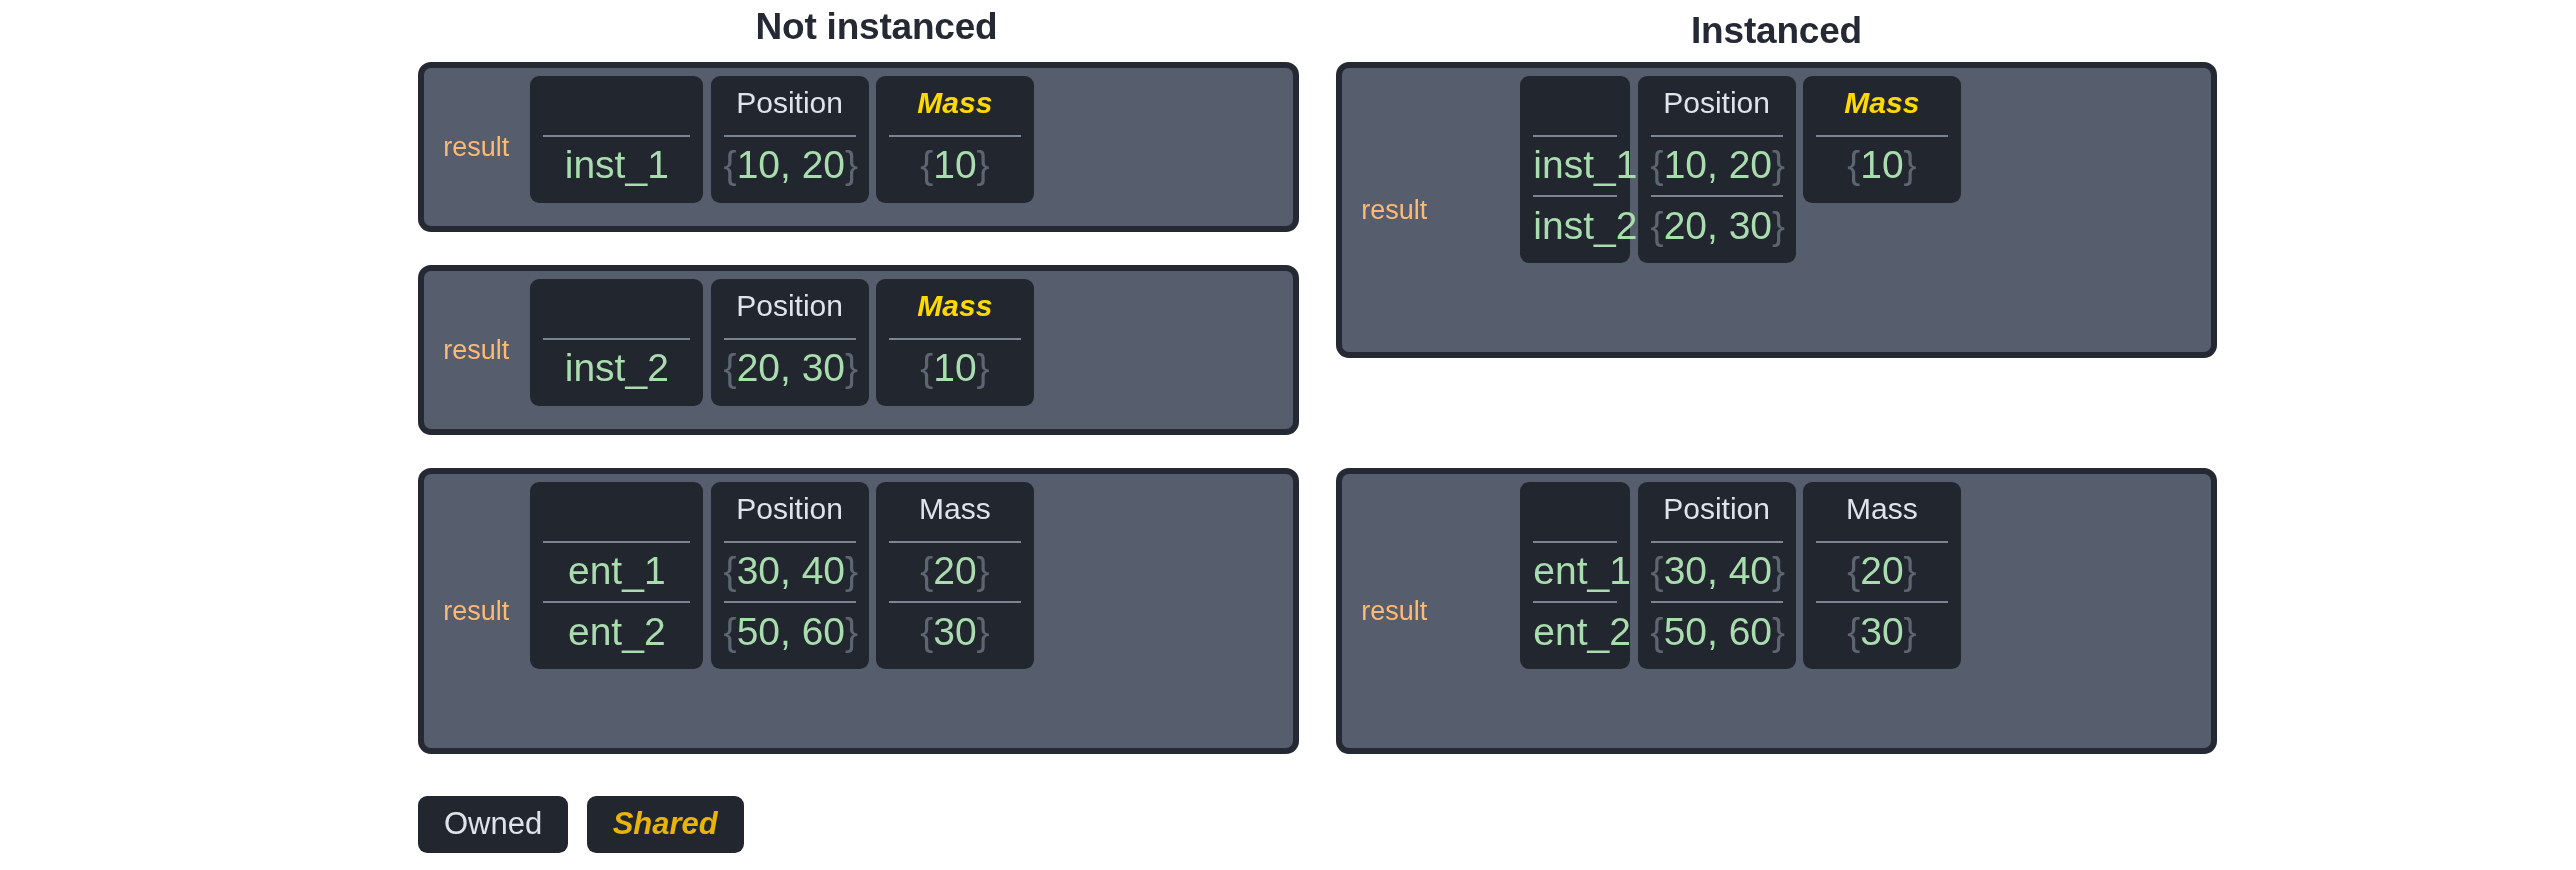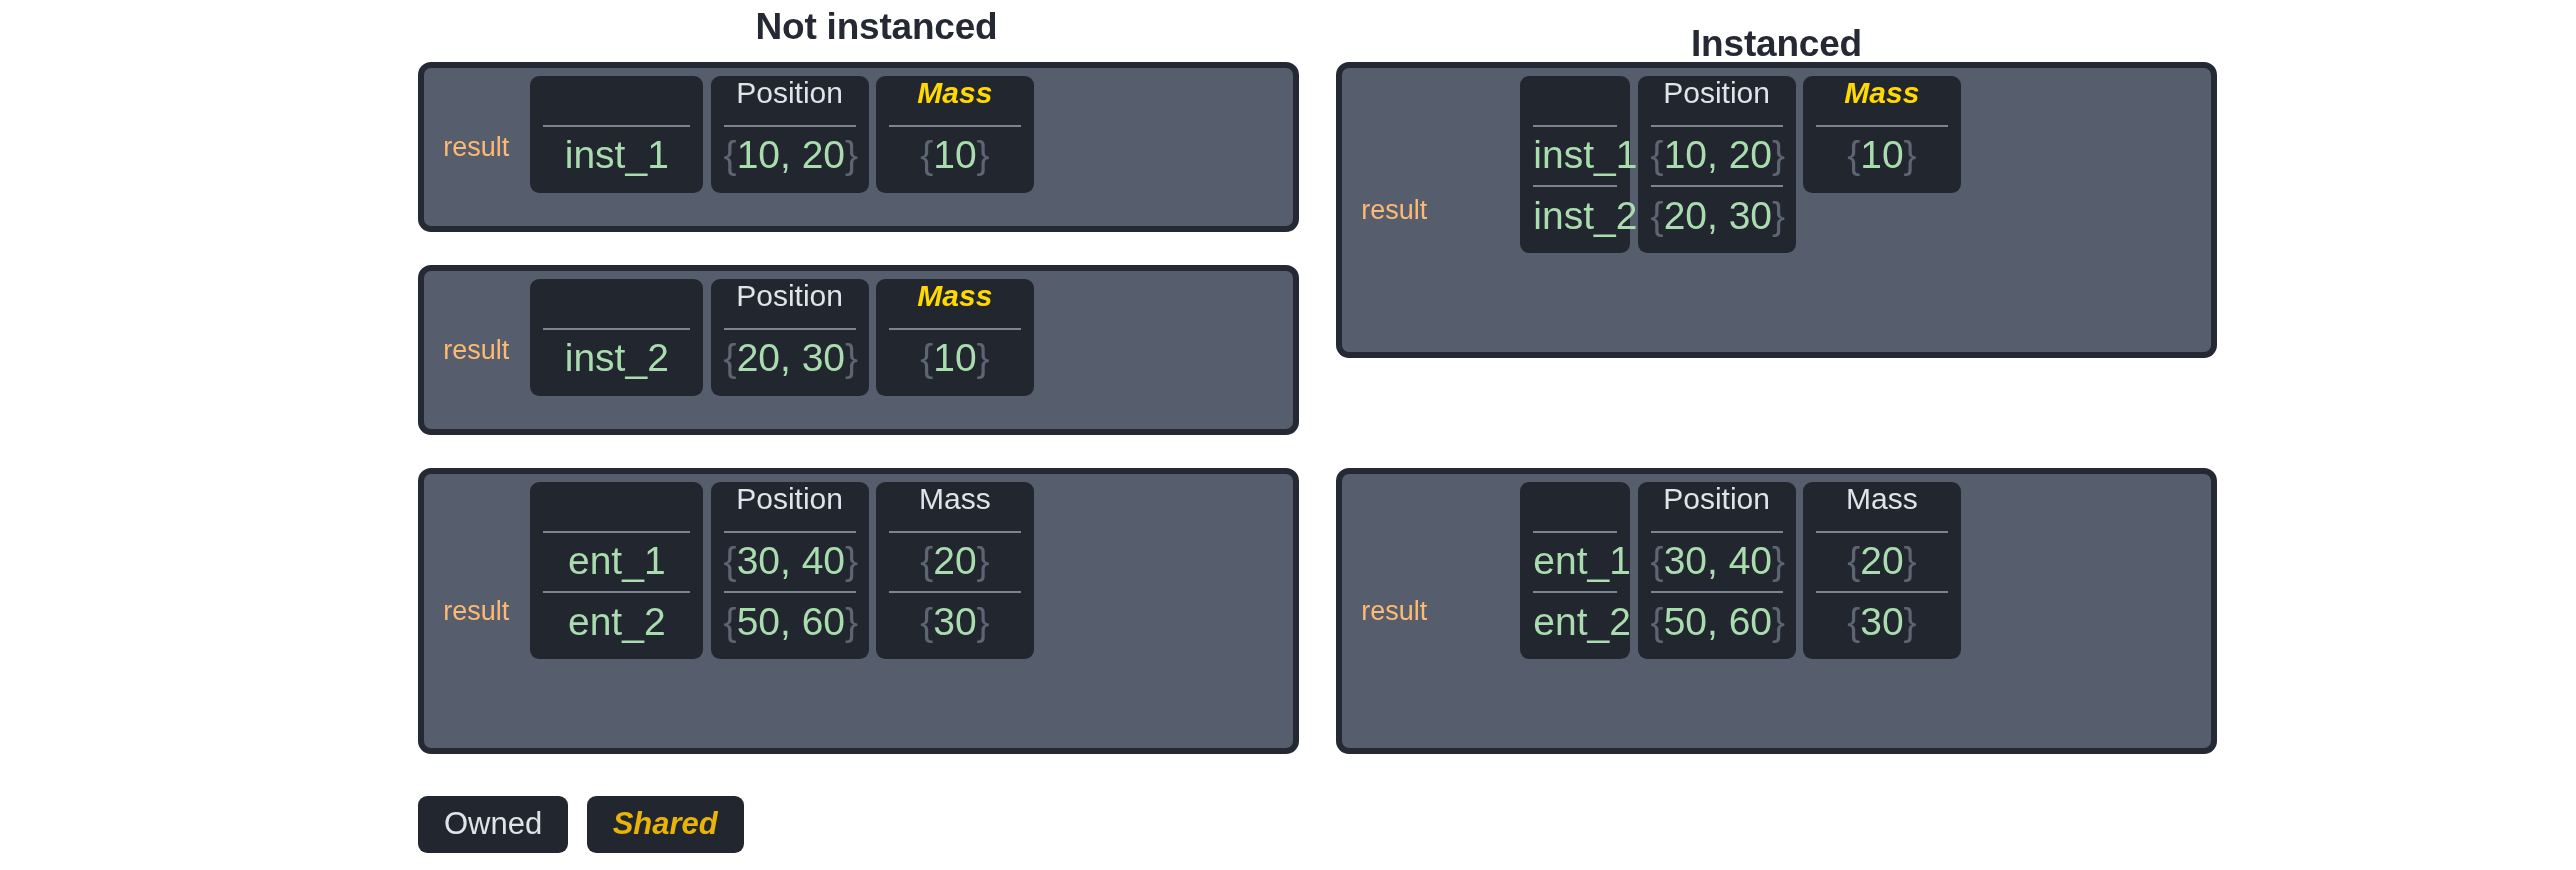--- a/index.html
+++ b/index.html
@@ -18,21 +18,21 @@
   
   .section-title {
     position: absolute;
     font-size: 37px;
     font-weight: bold;
     color: #242933;
     white-space: nowrap;
     letter-spacing: -0.2px;
   }
   #title-left  { left: 436px;  top: 5.5px;  width: 881px; text-align: center; }
-  #title-right { left: 1336px; top: 23px;  width: 881px; text-align: center; }
+  #title-right { left: 1336px; top: 10px;  width: 881px; text-align: center; }
 
   
   .table {
     position: absolute;
     background: #565d6d;
     border: 6.4px solid #242933;
     border-radius: 13px;
     box-sizing: border-box;
     display: flex;
     flex-direction: row;
@@ -69,21 +69,21 @@
     box-sizing: border-box;
     display: flex;
     flex-direction: column;
     padding: 0 13px 7.3px 13px;
   }
 
   .col-head {
     font-size: 30px;
     line-height: 1.06;
     text-align: center;
-    padding-top: 1px;
+    padding-top: 11px;
     padding-bottom: 5.5px;
     white-space: nowrap;
     min-height: 42px;
     box-sizing: content-box;
   }
   .col-head.owned  { color: #dfe3ea; font-style: normal; }
   .col-head.shared { color: #ffd900; font-style: italic; font-weight: bold; }
   .col-head.blank  { color: transparent; }
 
   .cell {

